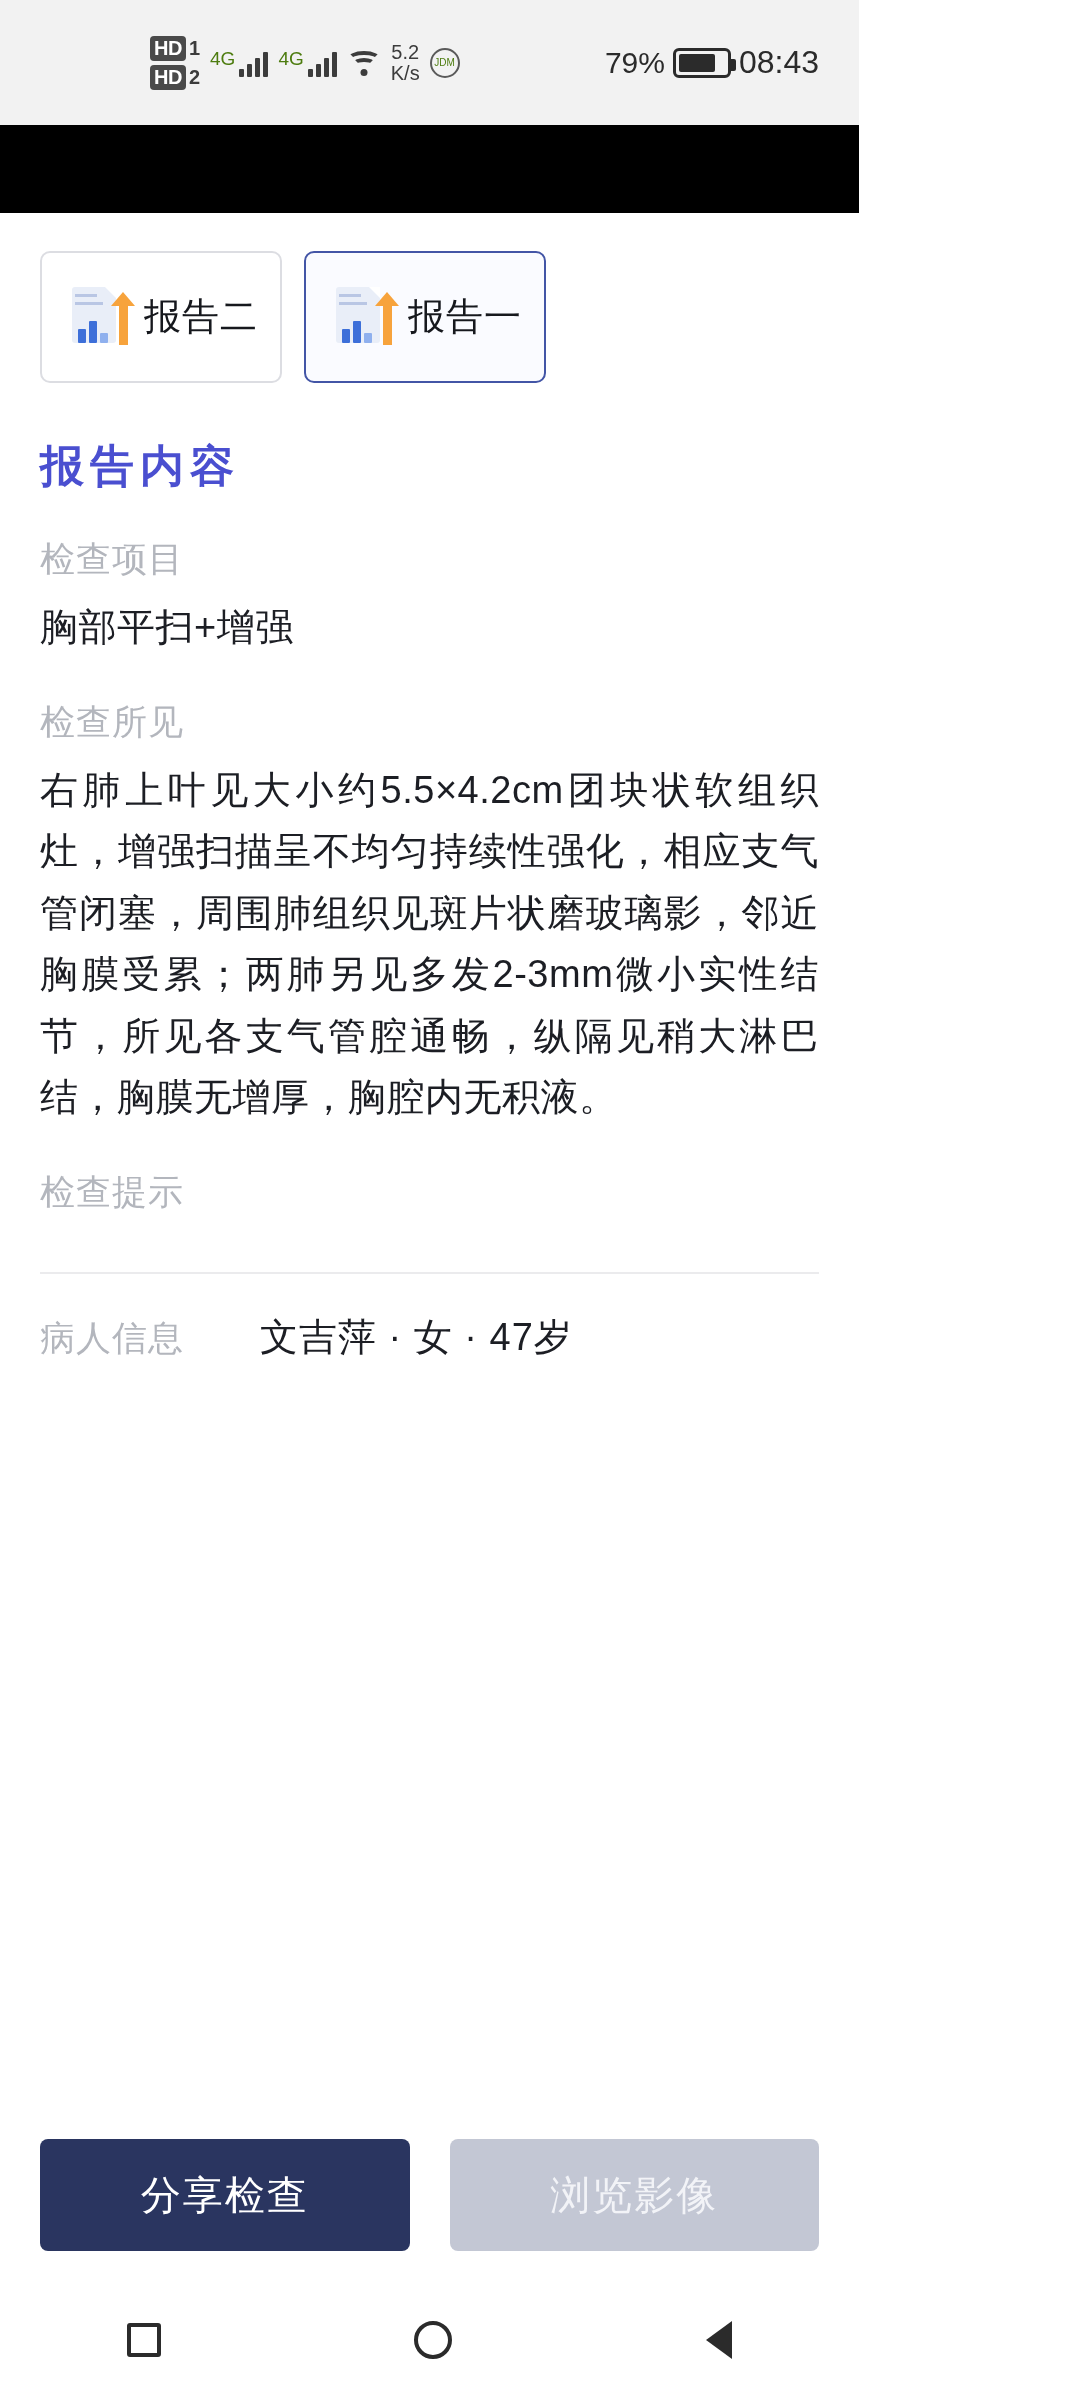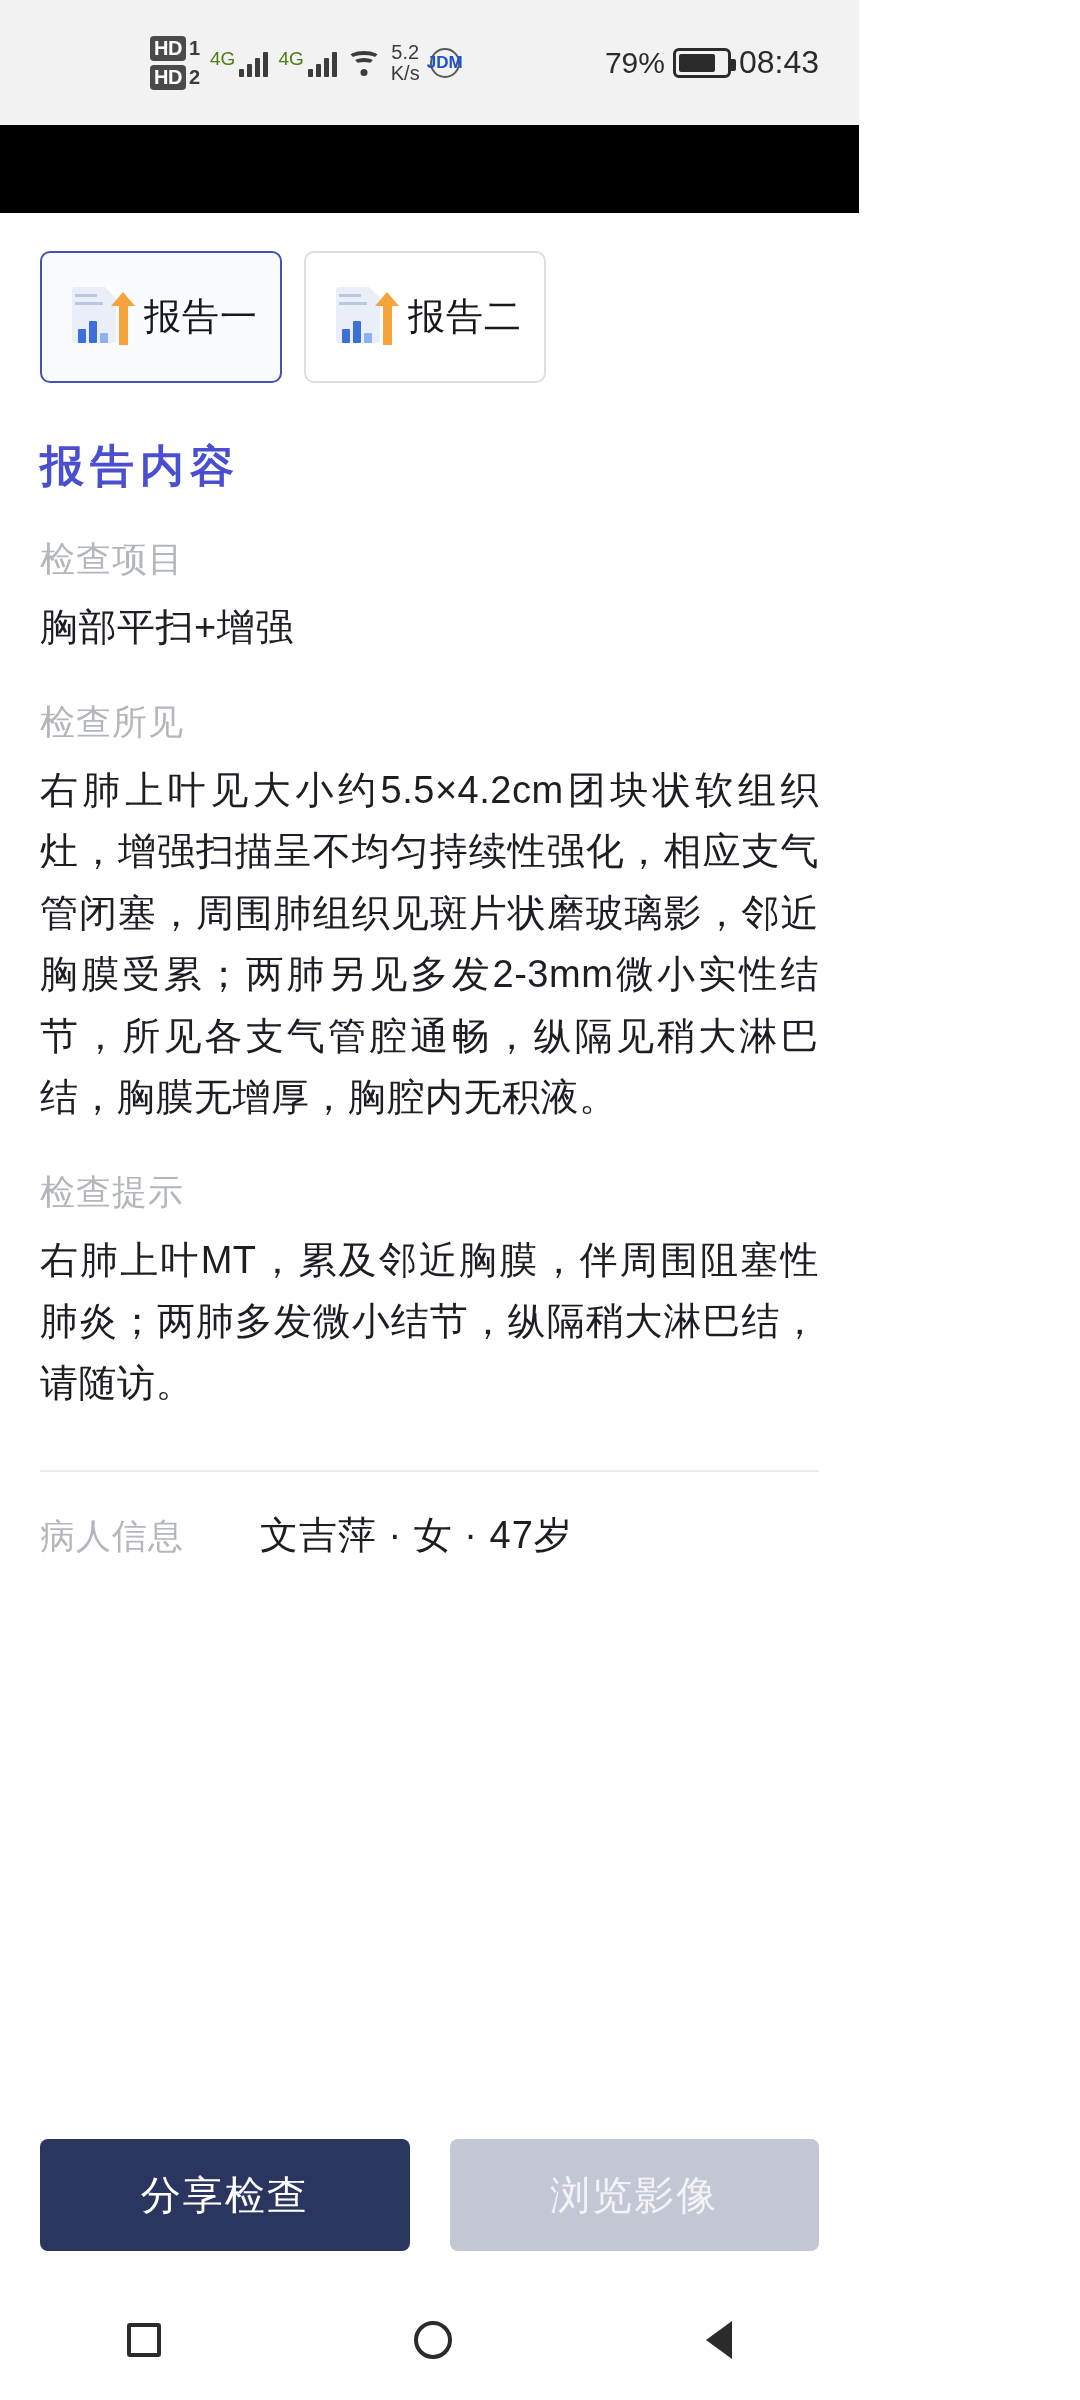--- a/index.html
+++ b/index.html
@@ -69,23 +69,23 @@
   .wifi span:nth-child(1) { width: 34px; height: 17px; top: 2px; }
   .wifi span:nth-child(2) { width: 22px; height: 11px; top: 9px; }
   .wifi .dot {
     position: absolute; width: 7px; height: 7px; background: #3c3c3c;
     border-radius: 50%; bottom: 1px; left: 50%; transform: translateX(-50%);
     border: none;
   }
   .kbs { font-size: 20px; color: #3c3c3c; line-height: 1.05; text-align: center; }
   .jdm {
     width: 30px; height: 30px; border-radius: 50%;
-    border: 2px solid #5a5a5a; color: #1d4ed8;
-    font-size: 17px; display: flex; align-items: center; justify-content: center;
-    font-weight: bold;
+    border: 2px solid #5a5a5a; color: #4d7c0f;
+    font-size: 10px; display: flex; align-items: center; justify-content: center;
+    font-weight: normal;
   }
   .sb-right {
     position: absolute;
     right: 40px;
     display: flex;
     align-items: center;
     gap: 8px;
   }
   .battery-pct { font-size: 30px; color: #2b2b2b; }
   .battery {
@@ -303,61 +303,60 @@
       <span class="clock">08:43</span>
     </div>
   </div>
 
 
   <div class="blackstrip"></div>
 
   <div class="content">
 
     <div class="tabs">
+      <div class="tab inactive">
+        <span class="rep-icon">
+          <span class="rep-doc"></span>
+          <span class="rep-line l1"></span>
+          <span class="rep-line l2"></span>
+          <span class="rep-bar b1"></span>
+          <span class="rep-bar b2"></span>
+          <span class="rep-bar b3"></span>
+          <span class="rep-arrow"></span>
+        </span>
+        <span class="tab-label">报告二</span>
+      </div>
       <div class="tab active">
         <span class="rep-icon">
           <span class="rep-doc"></span>
           <span class="rep-line l1"></span>
           <span class="rep-line l2"></span>
           <span class="rep-bar b1"></span>
           <span class="rep-bar b2"></span>
           <span class="rep-bar b3"></span>
           <span class="rep-arrow"></span>
         </span>
         <span class="tab-label">报告一</span>
       </div>
-      <div class="tab inactive">
-        <span class="rep-icon">
-          <span class="rep-doc"></span>
-          <span class="rep-line l1"></span>
-          <span class="rep-line l2"></span>
-          <span class="rep-bar b1"></span>
-          <span class="rep-bar b2"></span>
-          <span class="rep-bar b3"></span>
-          <span class="rep-arrow"></span>
-        </span>
-        <span class="tab-label">报告二</span>
-      </div>
     </div>
 
     <div class="section-title">报告内容</div>
 
     <div>
       <div class="field-label">检查项目</div>
       <div class="field-value">胸部平扫+增强</div>
     </div>
 
     <div>
       <div class="field-label">检查所见</div>
       <div class="field-value">右肺上叶见大小约5.5×4.2cm团块状软组织灶，增强扫描呈不均匀持续性强化，相应支气管闭塞，周围肺组织见斑片状磨玻璃影，邻近胸膜受累；两肺另见多发2-3mm微小实性结节，所见各支气管腔通畅，纵隔见稍大淋巴结，胸膜无增厚，胸腔内无积液。</div>
     </div>
 
     <div>
       <div class="field-label">检查提示</div>
-      <div class="field-value">右肺上叶MT，累及邻近胸膜，伴周围阻塞性肺炎；两肺多发微小结节，纵隔稍大淋巴结，请随访。</div>
     </div>
 
     <div class="divider"></div>
 
 
     <div class="basic-row">
       <span class="basic-key">病人信息</span>
       <span class="basic-val">文吉萍 · 女 · 47岁</span>
     </div>
   </div>

